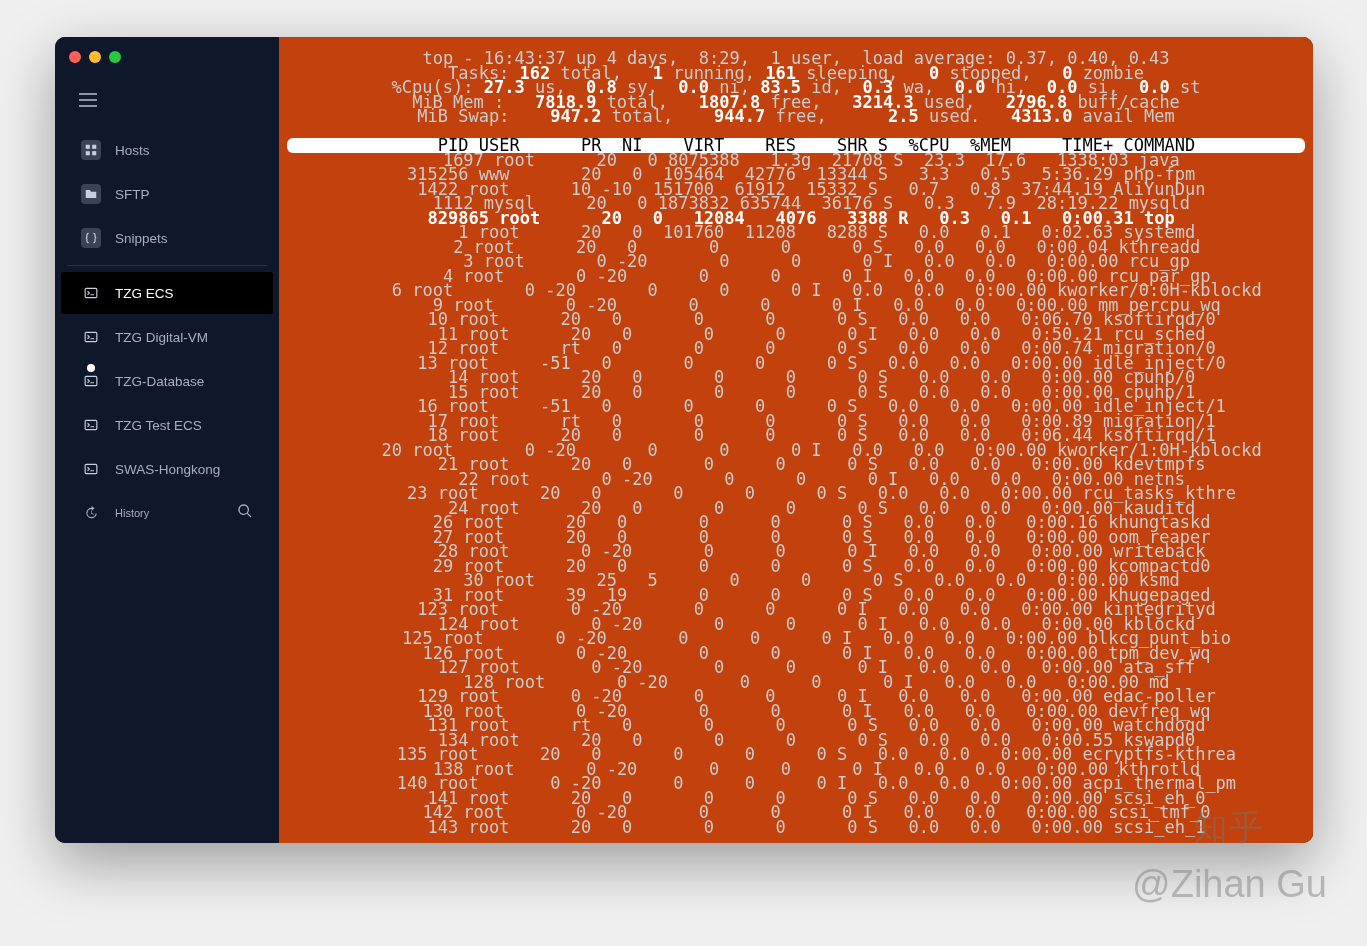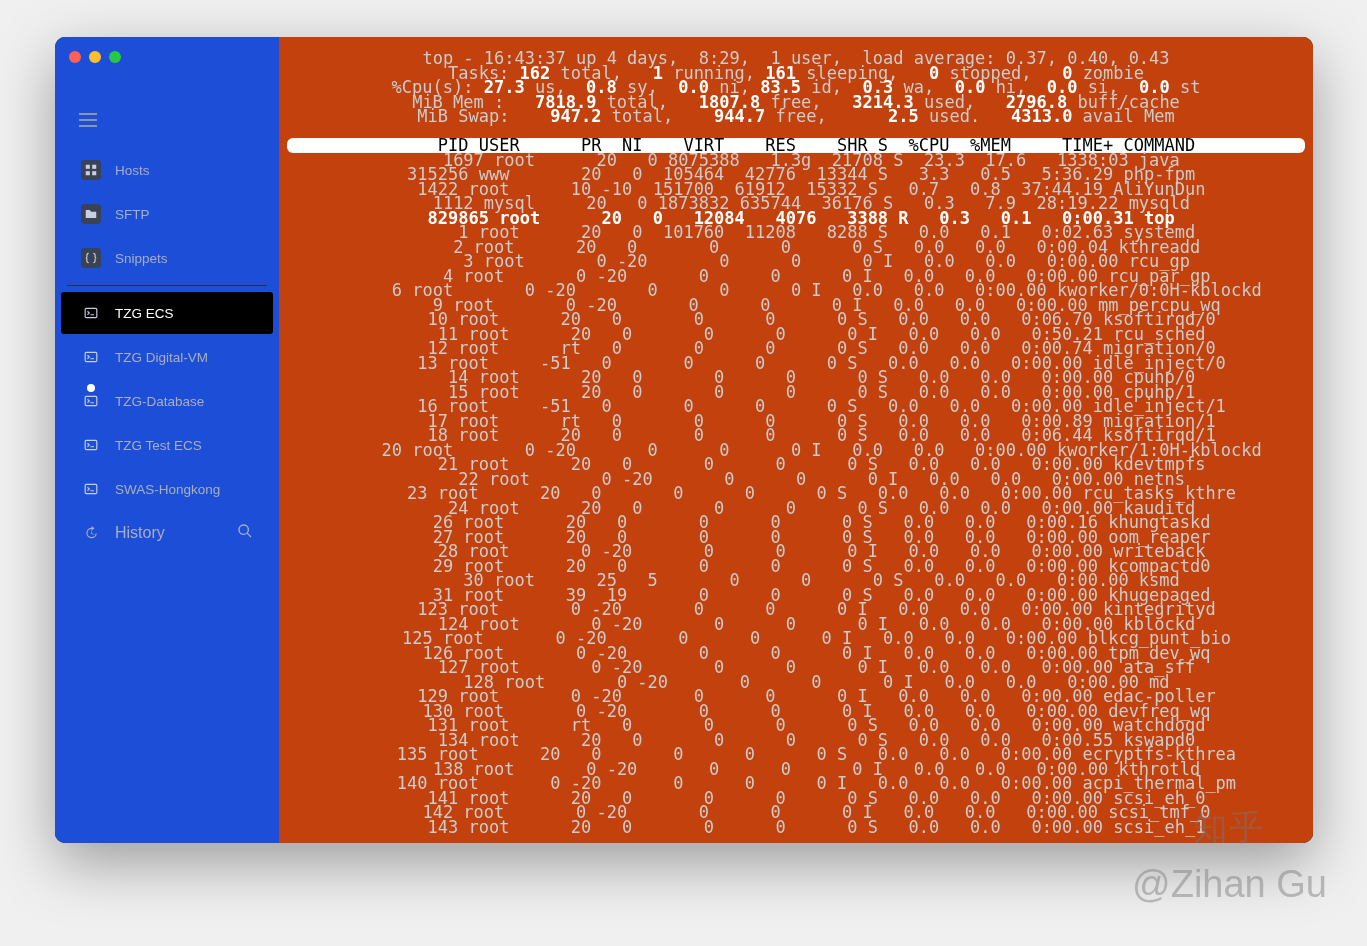--- a/index.html
+++ b/index.html
@@ -1,33 +1,33 @@
 <!DOCTYPE html>
 <html><head>
 <meta charset="utf-8">
 <style>
 * { margin:0; padding:0; box-sizing:border-box; }
 body { background:#f0f0f0; font-family:-apple-system,BlinkMacSystemFont,sans-serif; width:1367px; height:946px; position:relative; overflow:hidden; }
 .window { position:absolute; left:55px; top:37px; width:1258px; height:806px; background:#000; border-radius:10px; overflow:hidden; box-shadow:0 20px 60px rgba(0,0,0,.35); display:flex; }
 .traffic { position:absolute; left:14px; top:14px; display:flex; gap:8px; z-index:10; }
 .tl { width:12px; height:12px; border-radius:50%; }
 .tl.r{background:#ff5f56}.tl.y{background:#ffbd2e}.tl.g{background:#27c93f}
-.sidebar { width:224px; background:#1d4ed8; display:flex; flex-direction:column; padding-top:76px; }
+.sidebar { width:224px; background:#0f172a; display:flex; flex-direction:column; padding-top:56px; }
 .menu-icon { margin:0 0 18px 24px; color:#8c94a6; }
 .menu-icon svg{width:18px;height:14px;}
 .sitem { display:flex; align-items:center; gap:14px; padding:0 20px; height:42px; color:#a7aebf; font-size:13.5px; cursor:pointer; border-radius:3px; margin:0 6px 2px 6px; position:relative;}
 .sitem.active{background:#000;color:#fff;}
 .sicon{width:20px;height:20px;display:flex;align-items:center;justify-content:center;border-radius:4px;flex-shrink:0;}
 .sicon.box{background:#3a4256}
 .sicon svg{width:14px;height:14px;fill:#c8cfe0}
 .sitem.active .sicon svg{fill:#fff}
 .divider{height:1px;background:#2a3142;margin:6px 12px;}
 .dot{position:absolute;width:8px;height:8px;background:#fff;border-radius:50%;left:26px;top:4px;}
 .search-row{display:flex;align-items:center;justify-content:space-between;padding:0 20px 0 14px;height:42px;margin:0 6px;}
-.search-left{display:flex;align-items:center;gap:14px;color:#a7aebf;font-size:16px;}
+.search-left{display:flex;align-items:center;gap:14px;color:#a7aebf;font-size:11px;}
 .search-left .sicon{margin-left:6px}
 .magnify{color:#a7aebf;}
 .terminal{flex:1;background:#c2410c;color:#ccc;font-family:'SF Mono',Menlo,Consolas,monospace;font-size:17px;line-height:14.5px;padding:14px 8px 8px 8px;white-space:pre;overflow:hidden;text-align:center;}
 .terminal b{color:#fff;font-weight:bold;}
 .hdr-row{background:#fff;color:#000;display:inline-block;width:100%;border-radius:6px;}
 .watermark{position:absolute;right:40px;bottom:40px;font-size:38px;color:rgba(120,120,120,.45);font-weight:400;display:flex;align-items:center;gap:12px;font-family:sans-serif;flex-direction:column;}
 .watermark .zh{font-size:34px;letter-spacing:2px;}
 </style>
 </head>
 <body>

